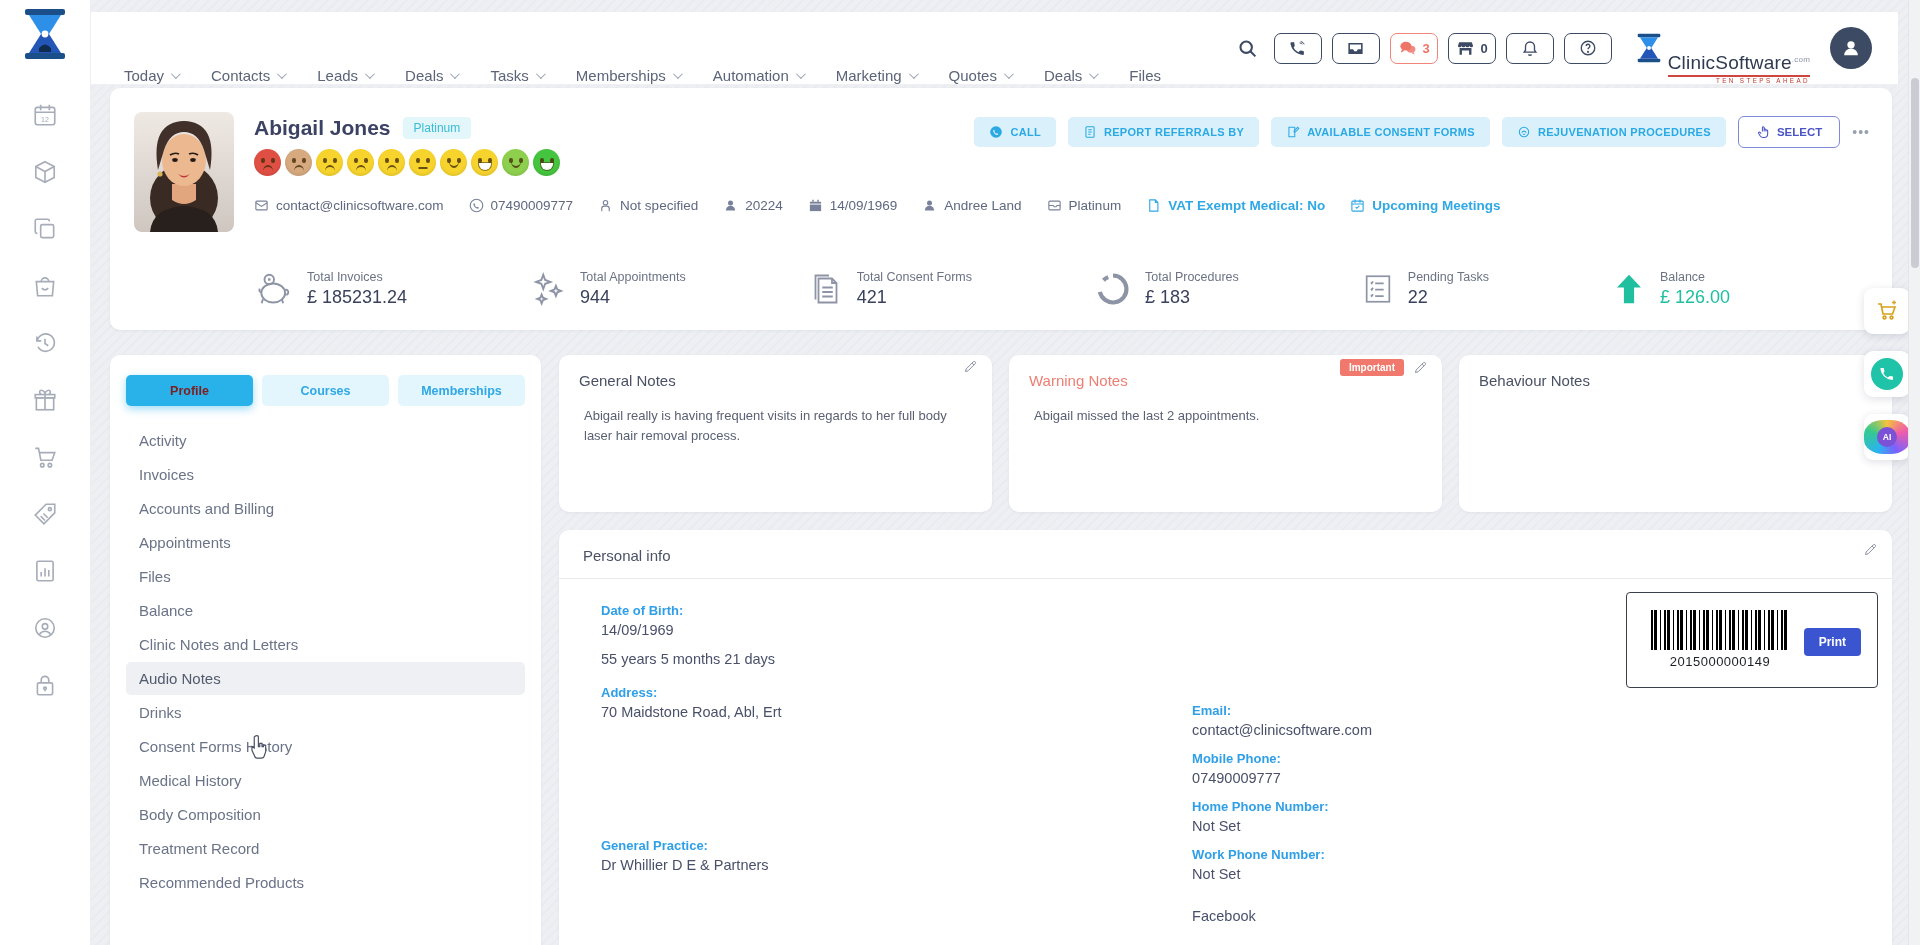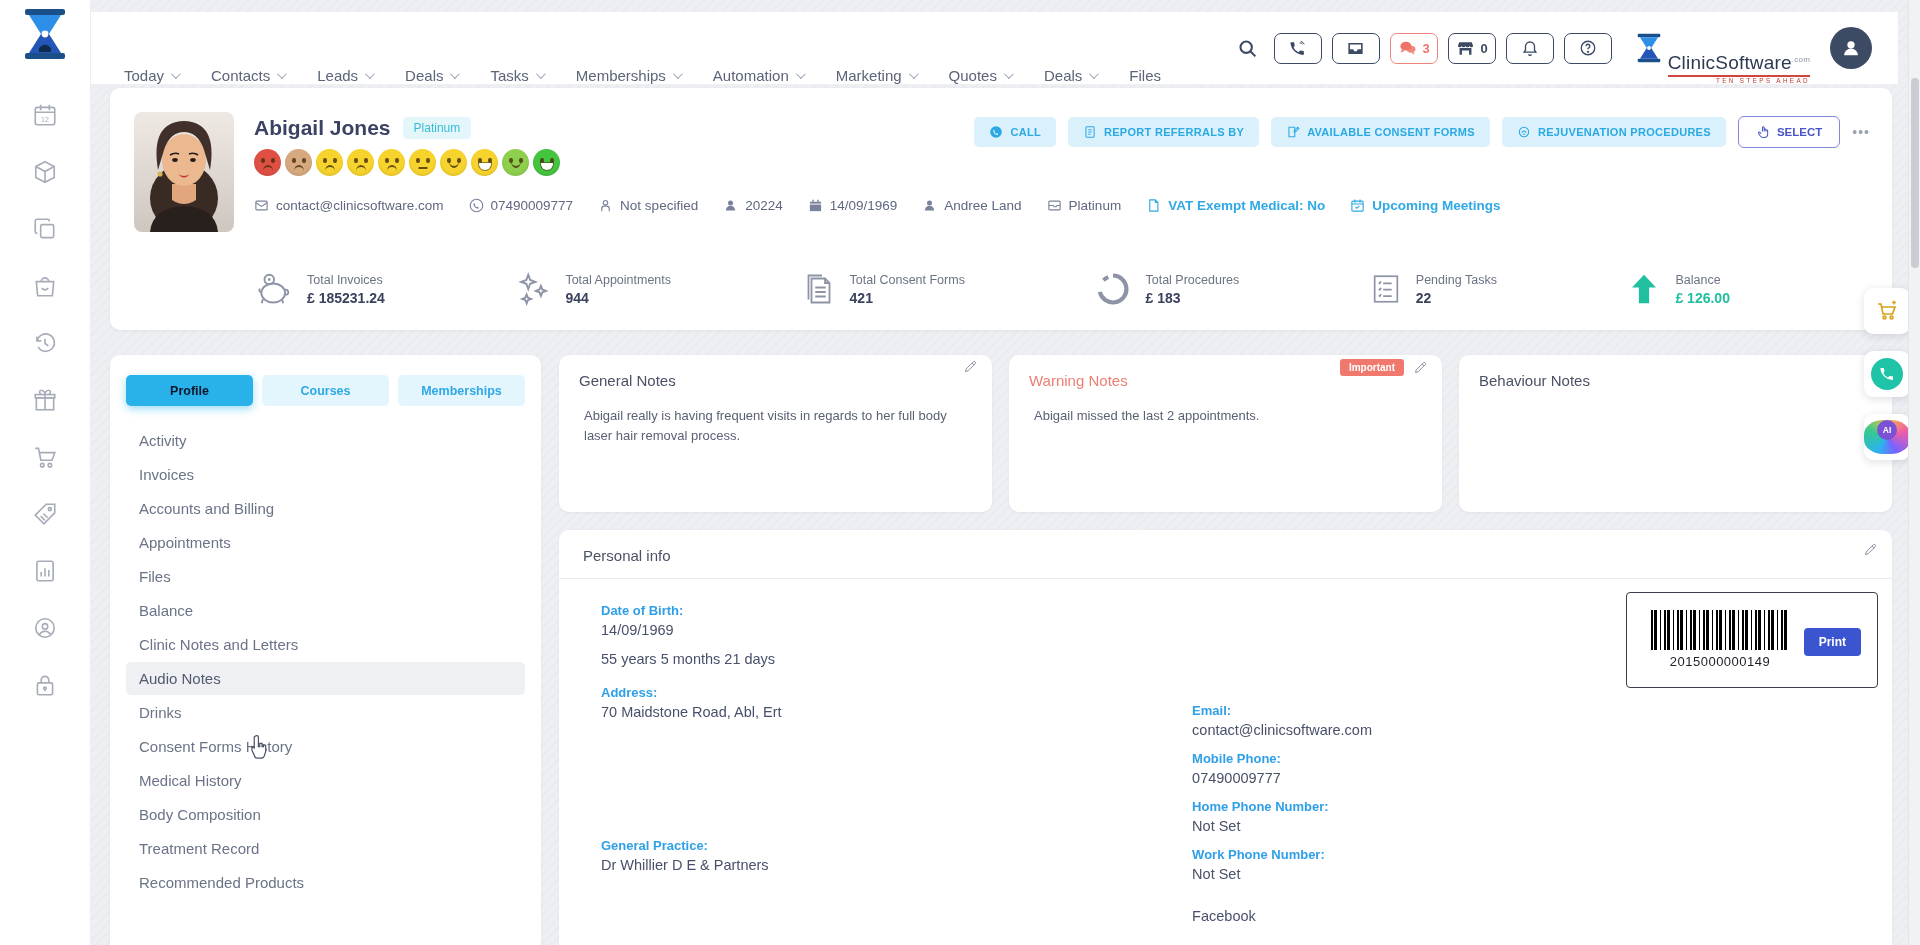--- a/index.html
+++ b/index.html
@@ -70,29 +70,29 @@
   .actions { position:absolute; top:28px; right:22px; display:flex; align-items:center; gap:12px; }
   .act-btn { display:flex; align-items:center; gap:7px; background:#daf1fb; color:#2aa9e4; border:none; border-radius:5px;
              font-family:inherit; font-size:11px; font-weight:bold; letter-spacing:.3px; padding:8px 15px; cursor:pointer; }
   .select-btn { display:flex; align-items:center; gap:7px; background:#fff; color:#4a55c5; border:1px solid #8089d8; border-radius:6px;
                 font-family:inherit; font-size:11.5px; font-weight:bold; padding:8px 17px; cursor:pointer; }
   .more-btn { color:#9aa1af; font-size:14px; letter-spacing:1px; cursor:pointer; background:none; border:none; }
   .stats-row { position:absolute; left:144px; right:162px; bottom:22px; display:flex; justify-content:space-between; }
   .stat { display:flex; align-items:center; gap:13px; }
   .stat .sic { color:#8d94a5; }
   .stat-label { font-size:12.5px; color:#6b7385; }
-  .stat-value { font-size:14px; font-weight:bold; color:#3a415c; margin-top:3px; }
+  .stat-value { font-size:18px; font-weight:normal; color:#3a415c; margin-top:3px; }
 
   
   .content-row { display:flex; gap:18px; margin:25px 28px 0 20px; align-items:flex-start; }
   .left-card { width:431px; padding:20px 16px; height:900px; }
   .tabs { display:flex; gap:9px; }
   .tab { flex:1; height:31px; display:flex; align-items:center; justify-content:center; font-size:12.5px; font-weight:bold;
          color:#2fa8e5; background:#e3f6fd; border-radius:5px; cursor:pointer; }
-  .tab.active { background:#29b2ea; color:#0f172a; box-shadow:0 3px 8px rgba(41,178,234,.45); }
+  .tab.active { background:#29b2ea; color:#7f1d1d; box-shadow:0 3px 8px rgba(41,178,234,.45); }
   .menu { margin-top:18px; }
   .menu-item { font-size:15px; color:#6a7387; padding:8px 13px; margin-bottom:1px; border-radius:5px; cursor:pointer; }
   .menu-item.active { background:#eef0f3; color:#525a6e; }
   .right-col { flex:1; display:flex; flex-direction:column; gap:18px; }
   .notes-row { display:flex; gap:17px; }
   .note-card { flex:1; height:157px; position:relative; padding:17px 20px; }
   .note-title { font-size:15px; color:#4a5165; }
   .note-title.warn { color:#ee7e73; }
   .note-body { margin-top:17px; font-size:13px; line-height:1.5; color:#5a6175; padding-left:5px; padding-right:24px; }
   .note-tools { position:absolute; top:4px; right:14px; display:flex; align-items:center; gap:9px; }
@@ -115,21 +115,21 @@
           background:repeating-linear-gradient(90deg,#000 0 2px,#fff 2px 3px,#000 3px 6px,#fff 6px 9px,#000 9px 10px,#fff 10px 13px); }
   .bars-num { position:absolute; left:24px; top:61px; width:138px; text-align:center; font-size:13px; color:#1c1f28; letter-spacing:.5px; }
   .print-btn { position:absolute; right:16px; top:35px; background:#3a55cf; color:#fff; border:none; border-radius:4px;
                font-family:inherit; font-size:12px; font-weight:bold; padding:7px 15px; cursor:pointer; }
 
   
   .floaters { position:absolute; right:10px; top:288px; z-index:25; display:flex; flex-direction:column; gap:17px; }
   .float-btn { width:46px; height:46px; background:#fff; border-radius:9px; box-shadow:0 2px 8px rgba(40,50,80,.15);
                display:flex; align-items:center; justify-content:center; cursor:pointer; }
   .phone-bub { width:32px; height:32px; border-radius:50%; background:#1fc3a7; display:flex; align-items:center; justify-content:center; }
-  .ai-blob { width:50px; height:34px; border-radius:42%; display:flex; align-items:flex-start; justify-content:center;
+  .ai-blob { width:50px; height:34px; border-radius:42%; display:flex; align-items:center; justify-content:center;
              background:conic-gradient(#f5c33b,#ef5da8,#7b61ff,#2bb3f0,#35c98f,#f5c33b); }
   .ai-core { width:20px; height:20px; border-radius:50%; background:#7b52d6; color:#fff; font-size:8.5px; font-weight:bold;
              display:flex; align-items:center; justify-content:center; }
 
   
   .scrollbar { position:absolute; right:0; top:0; width:12px; height:945px; background:#f1f2f4; border-left:1px solid #e3e5e9; z-index:40; }
   .scroll-thumb { position:absolute; top:78px; left:2px; width:8px; height:190px; background:#c9ccd2; border-radius:4px; cursor:pointer; }
 
   .cursor { position:absolute; left:246px; top:735px; z-index:100; pointer-events:none; }
 </style>

